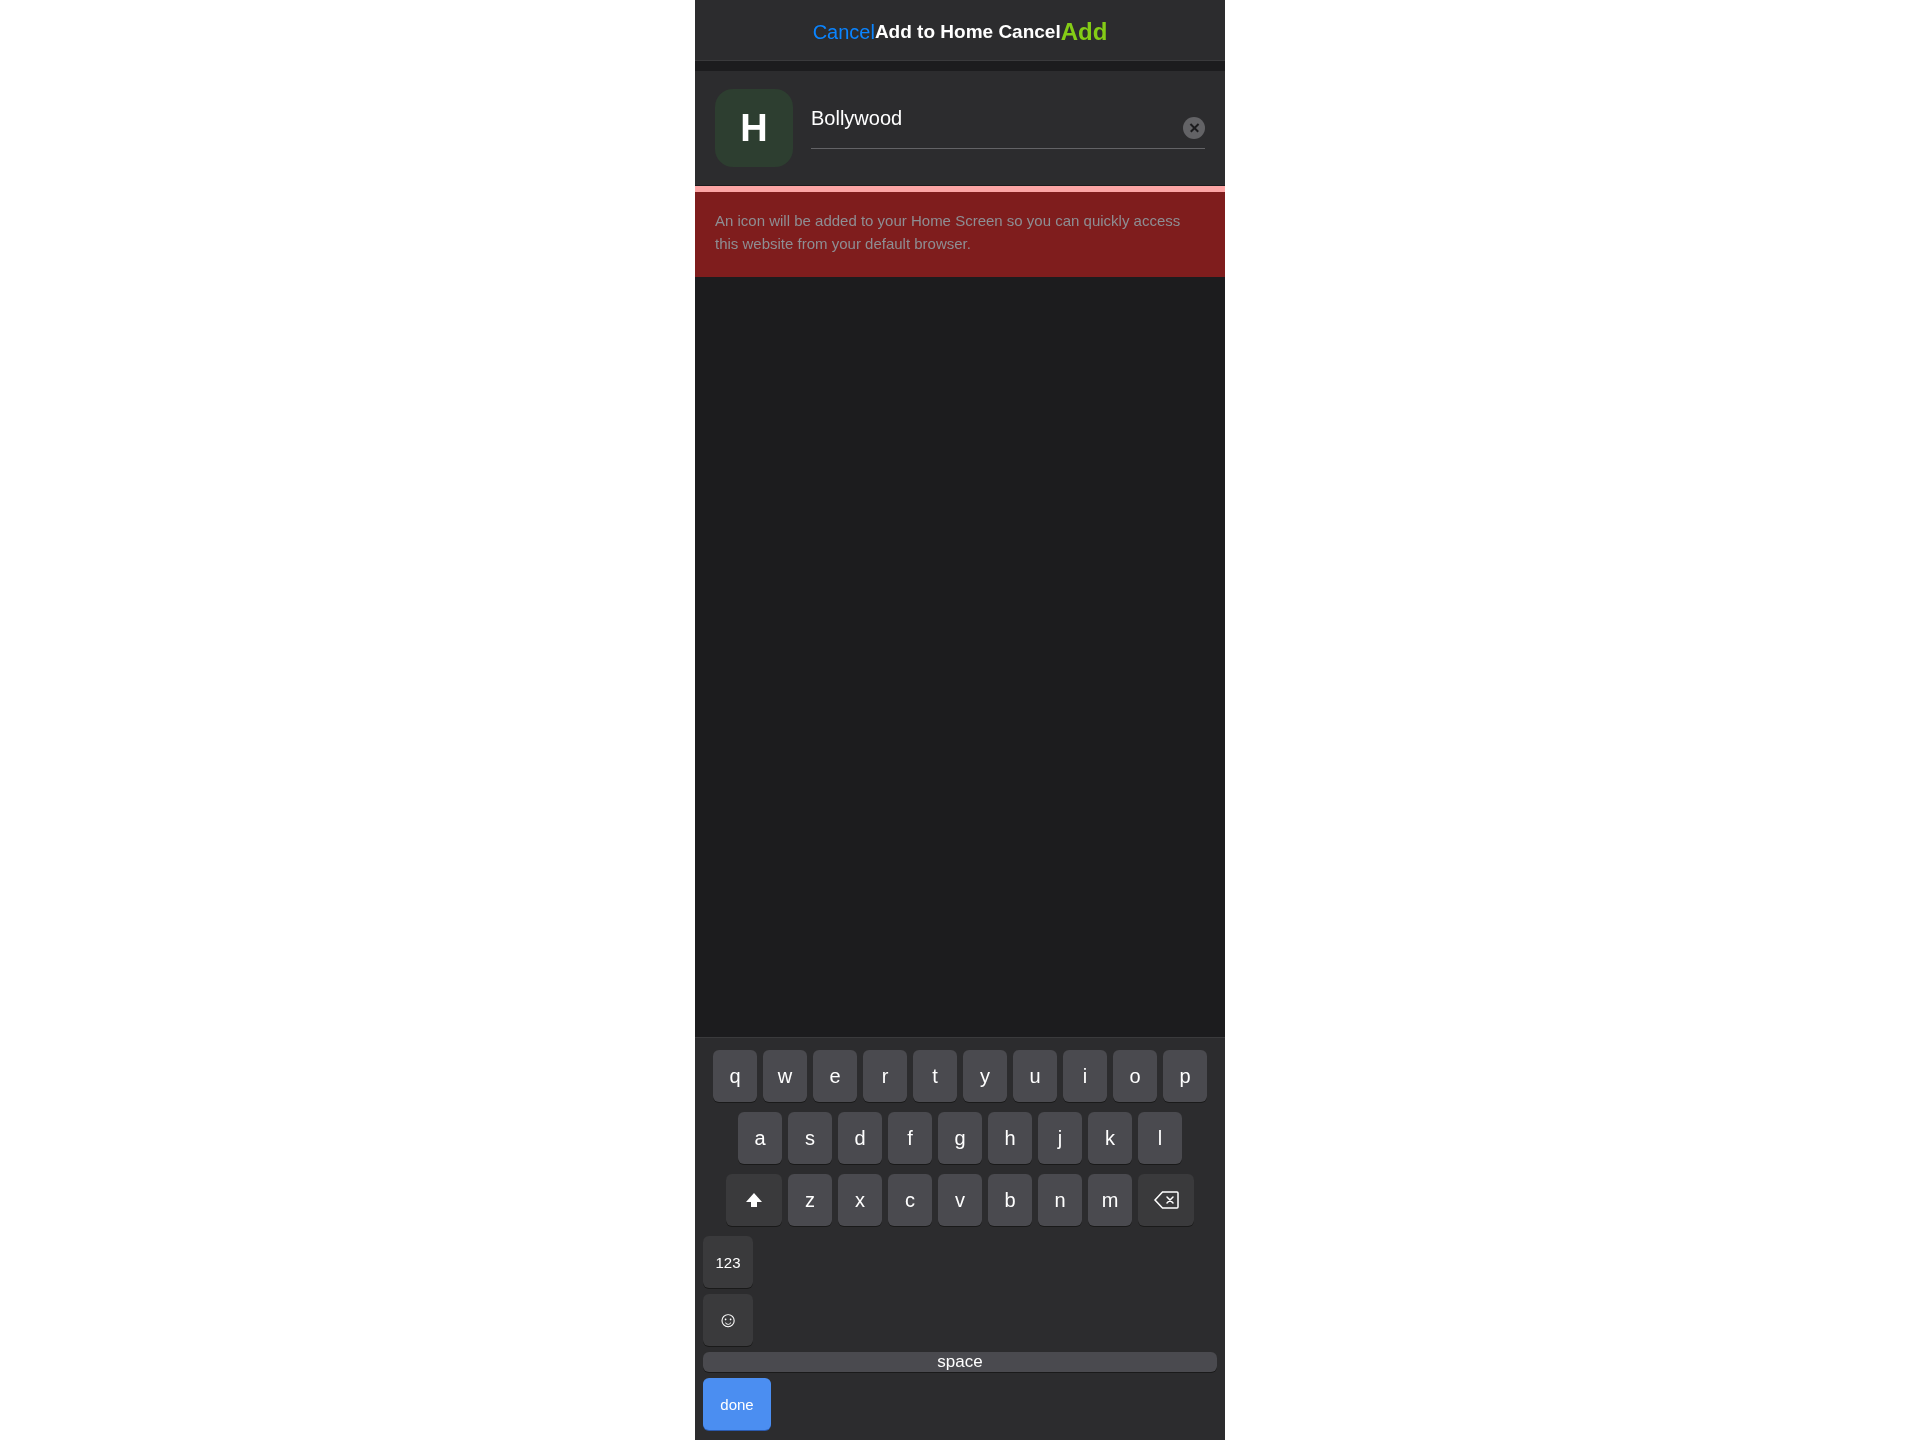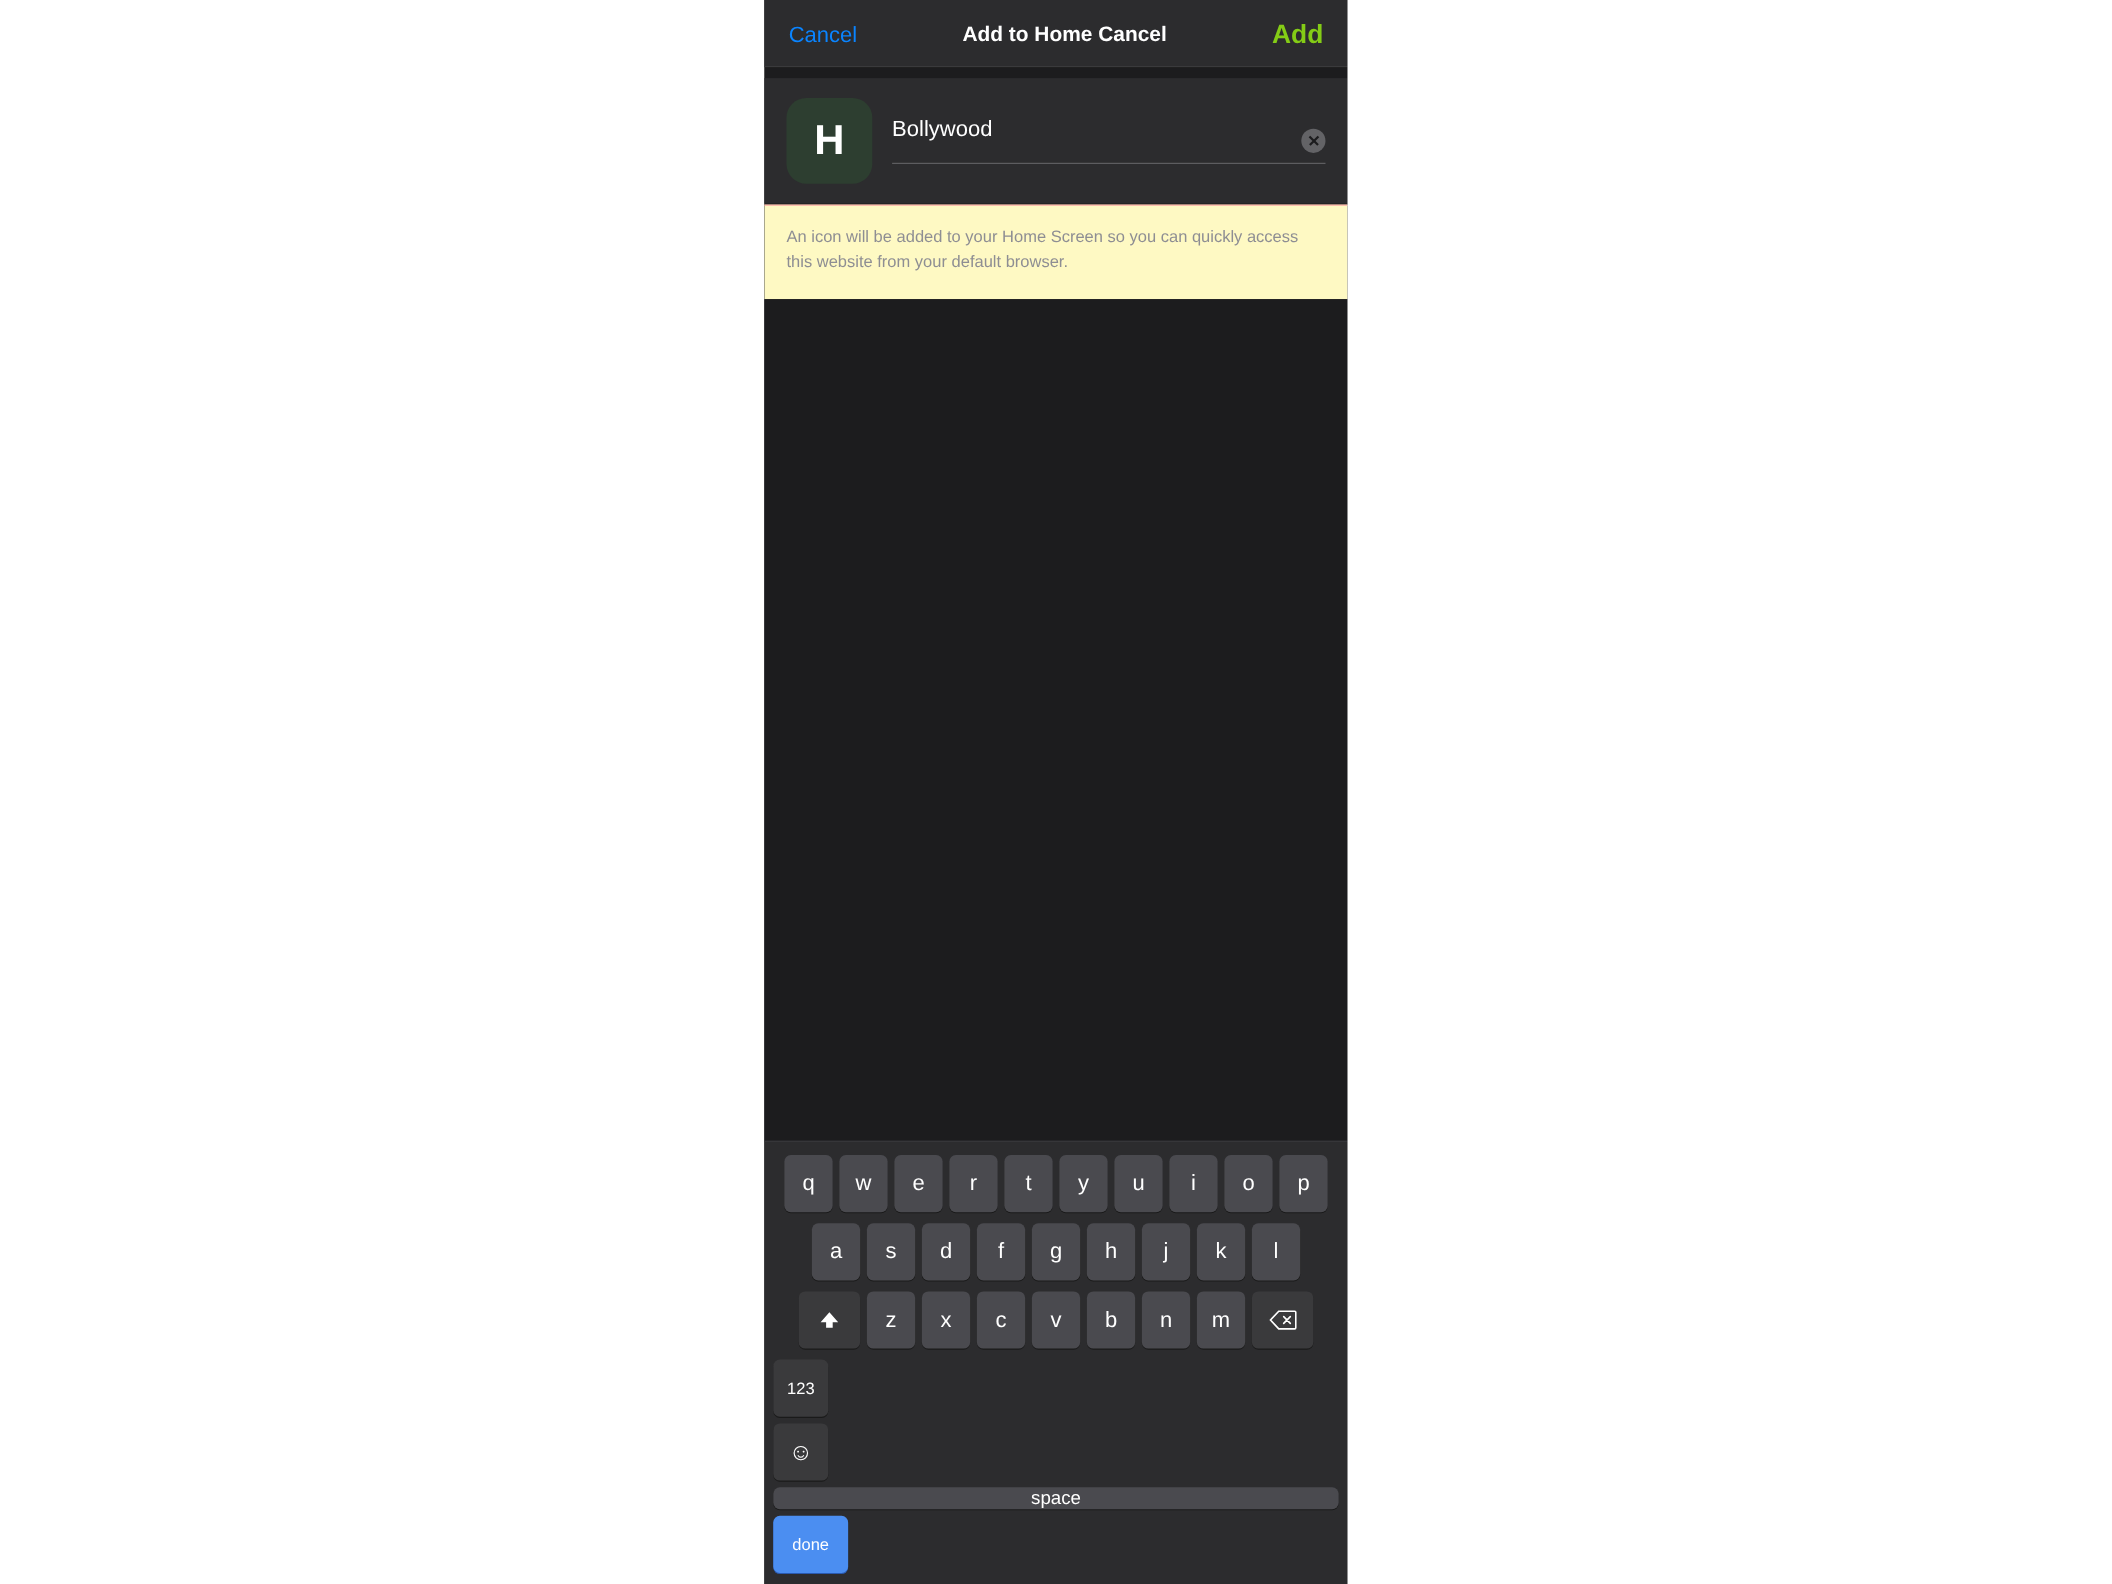--- a/index.html
+++ b/index.html
@@ -10,21 +10,21 @@
       justify-content: center;
       align-items: flex-start;
       min-height: 100vh;
       font-family: -apple-system, 'SF Pro Display', 'Helvetica Neue', Arial, sans-serif;
     }
 
     
     .header {
       display: flex;
       align-items: center;
-      justify-content: space-between;
+      justify-content: center;
       padding: 18px 22px 14px;
       background: #2c2c2e;
       border-bottom: 1px solid #3a3a3c;
     }
 
     .header-cancel {
       color: #0a84ff;
       font-size: 20px;
       font-weight: 400;
       background: none;
@@ -116,23 +116,23 @@
       width: 11px;
       height: 1.5px;
       background: #1c1c1e;
     }
 
     .app-name-clear::before { transform: rotate(45deg); }
     .app-name-clear::after { transform: rotate(-45deg); }
 
     
     .description {
-      background: #fef9c3;
+      background: #7f1d1d;
       padding: 18px 20px 22px;
-      border-top: 1px solid #fca5a5;
+      border-top: 6px solid #fca5a5;
       margin-top: 1px;
     }
 
     .description-text {
       color: #8e8e93;
       font-size: 15px;
       line-height: 1.5;
     }
 
     

